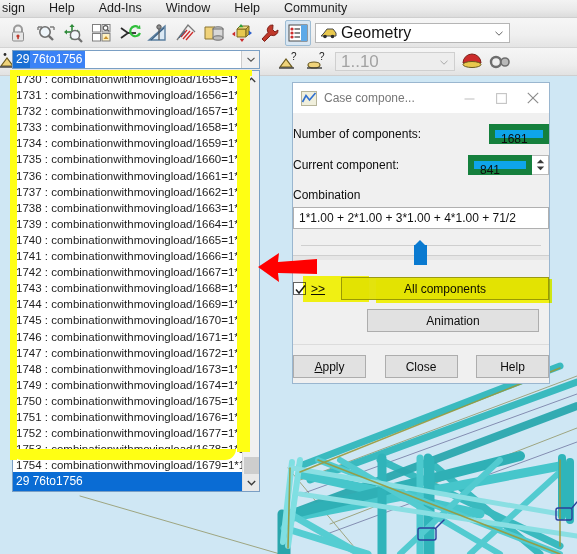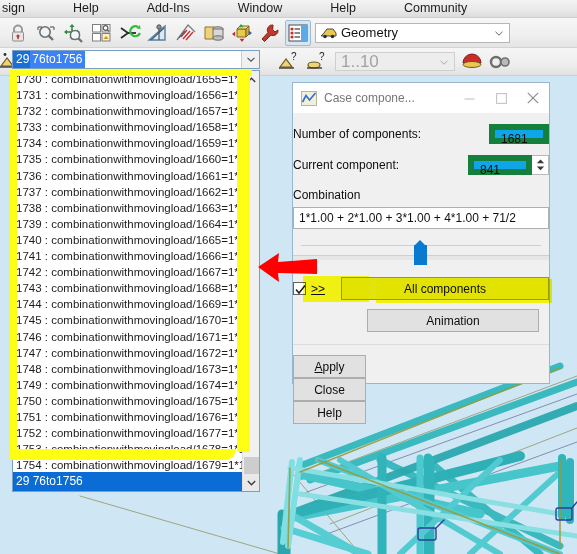--- a/index.html
+++ b/index.html
@@ -35,21 +35,21 @@
     width: 577px; height: 18px;
     background: linear-gradient(to bottom, #f3f3f3 0%, #eaeaea 55%, #dcdcdc 100%);
     border-bottom: 1px solid #cfcfcf;
     display: flex;
     align-items: center;
     box-sizing: border-box;
   }
   .menu-item {
     font-size: 12.5px;
     color: #1b1b1b;
-    padding: 0 24px;
+    padding: 0 12px;
     line-height: 17px;
     white-space: nowrap;
   }
   .menu-item.clipped { padding-left: 2px; }
 
   
   #toolbar1 {
     position: absolute;
     left: 0; top: 18px;
     width: 577px; height: 30px;
@@ -90,21 +90,21 @@
     height: 20px;
     width: 195px;
     background: #ffffff;
     border: 1px solid #b5b5b5;
     display: flex;
     align-items: center;
     margin-left: 3px;
     box-sizing: border-box;
     position: relative;
   }
-  #geom-combo .lbl { font-size: 13px; color: #111; margin-left: 4px; }
+  #geom-combo .lbl { font-size: 16px; color: #111; margin-left: 4px; }
   .combo-arrow {
     position: absolute;
     right: 6px; top: 50%;
     margin-top: -2px;
     width: 8px; height: 5px;
   }
 
   
   #case-combo-wrap {
     position: absolute;
@@ -376,21 +376,20 @@
   }
   #animation-btn { width: 172px; margin-left: 74px; margin-top: 9px; }
   #footer-sep {
     margin-top: 12px;
     border-top: 1px solid #dcdcdc;
   }
   #footer-btns {
     display: flex;
     justify-content: space-between;
     margin-top: 10px;
-    flex-direction: column;
   }
   #footer-btns .wbtn-std { width: 73px; }
   .ul1 { text-decoration: underline; }
 
   
   #red-arrow { position: absolute; left: 255px; top: 248px; pointer-events: none; }
 </style>
 </head>
 <body>
 

